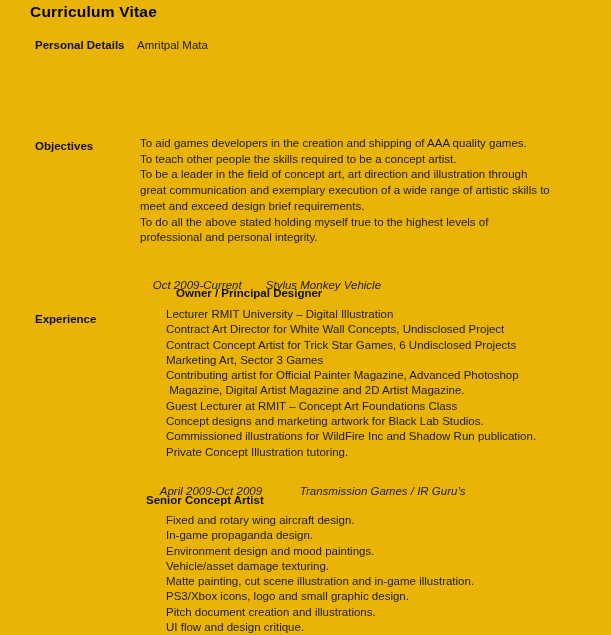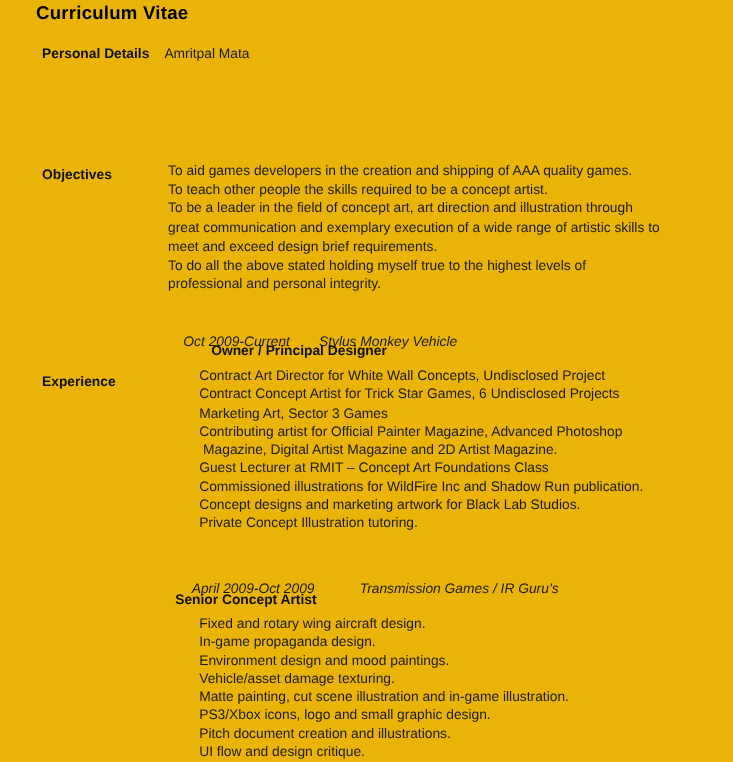--- a/index.html
+++ b/index.html
@@ -76,28 +76,29 @@
     <div class="objective-line">professional and personal integrity.</div>
   </div>
 
   <div class="abs section-label lbl-experience">Experience</div>
 
   <div class="abs date-row date-row-1">
     <span class="date-span-1">Oct 2009-Current</span><span>Stylus Monkey Vehicle</span>
   </div>
   <div class="abs role-title role-1">Owner / Principal Designer</div>
   <div class="abs items-block items-1">
+    <div class="job-item">Lecturer RMIT University – Digital Illustration</div>
     <div class="job-item">Contract Art Director for White Wall Concepts, Undisclosed Project</div>
     <div class="job-item">Contract Concept Artist for Trick Star Games, 6 Undisclosed Projects</div>
     <div class="job-item">Marketing Art, Sector 3 Games</div>
     <div class="job-item">Contributing artist for Official Painter Magazine, Advanced Photoshop</div>
     <div class="job-item"> Magazine, Digital Artist Magazine and 2D Artist Magazine.</div>
     <div class="job-item">Guest Lecturer at RMIT – Concept Art Foundations Class</div>
+    <div class="job-item">Concept designs and marketing artwork for Black Lab Studios.</div>
     <div class="job-item">Commissioned illustrations for WildFire Inc and Shadow Run publication.</div>
-    <div class="job-item">Concept designs and marketing artwork for Black Lab Studios.</div>
     <div class="job-item">Private Concept Illustration tutoring.</div>
   </div>
 
   <div class="abs date-row date-row-2">
     <span class="date-span-2">April 2009-Oct 2009</span><span>Transmission Games / IR Guru’s</span>
   </div>
   <div class="abs role-title role-2">Senior Concept Artist</div>
   <div class="abs items-block items-2">
     <div class="job-item">Fixed and rotary wing aircraft design.</div>
     <div class="job-item">In-game propaganda design.</div>

